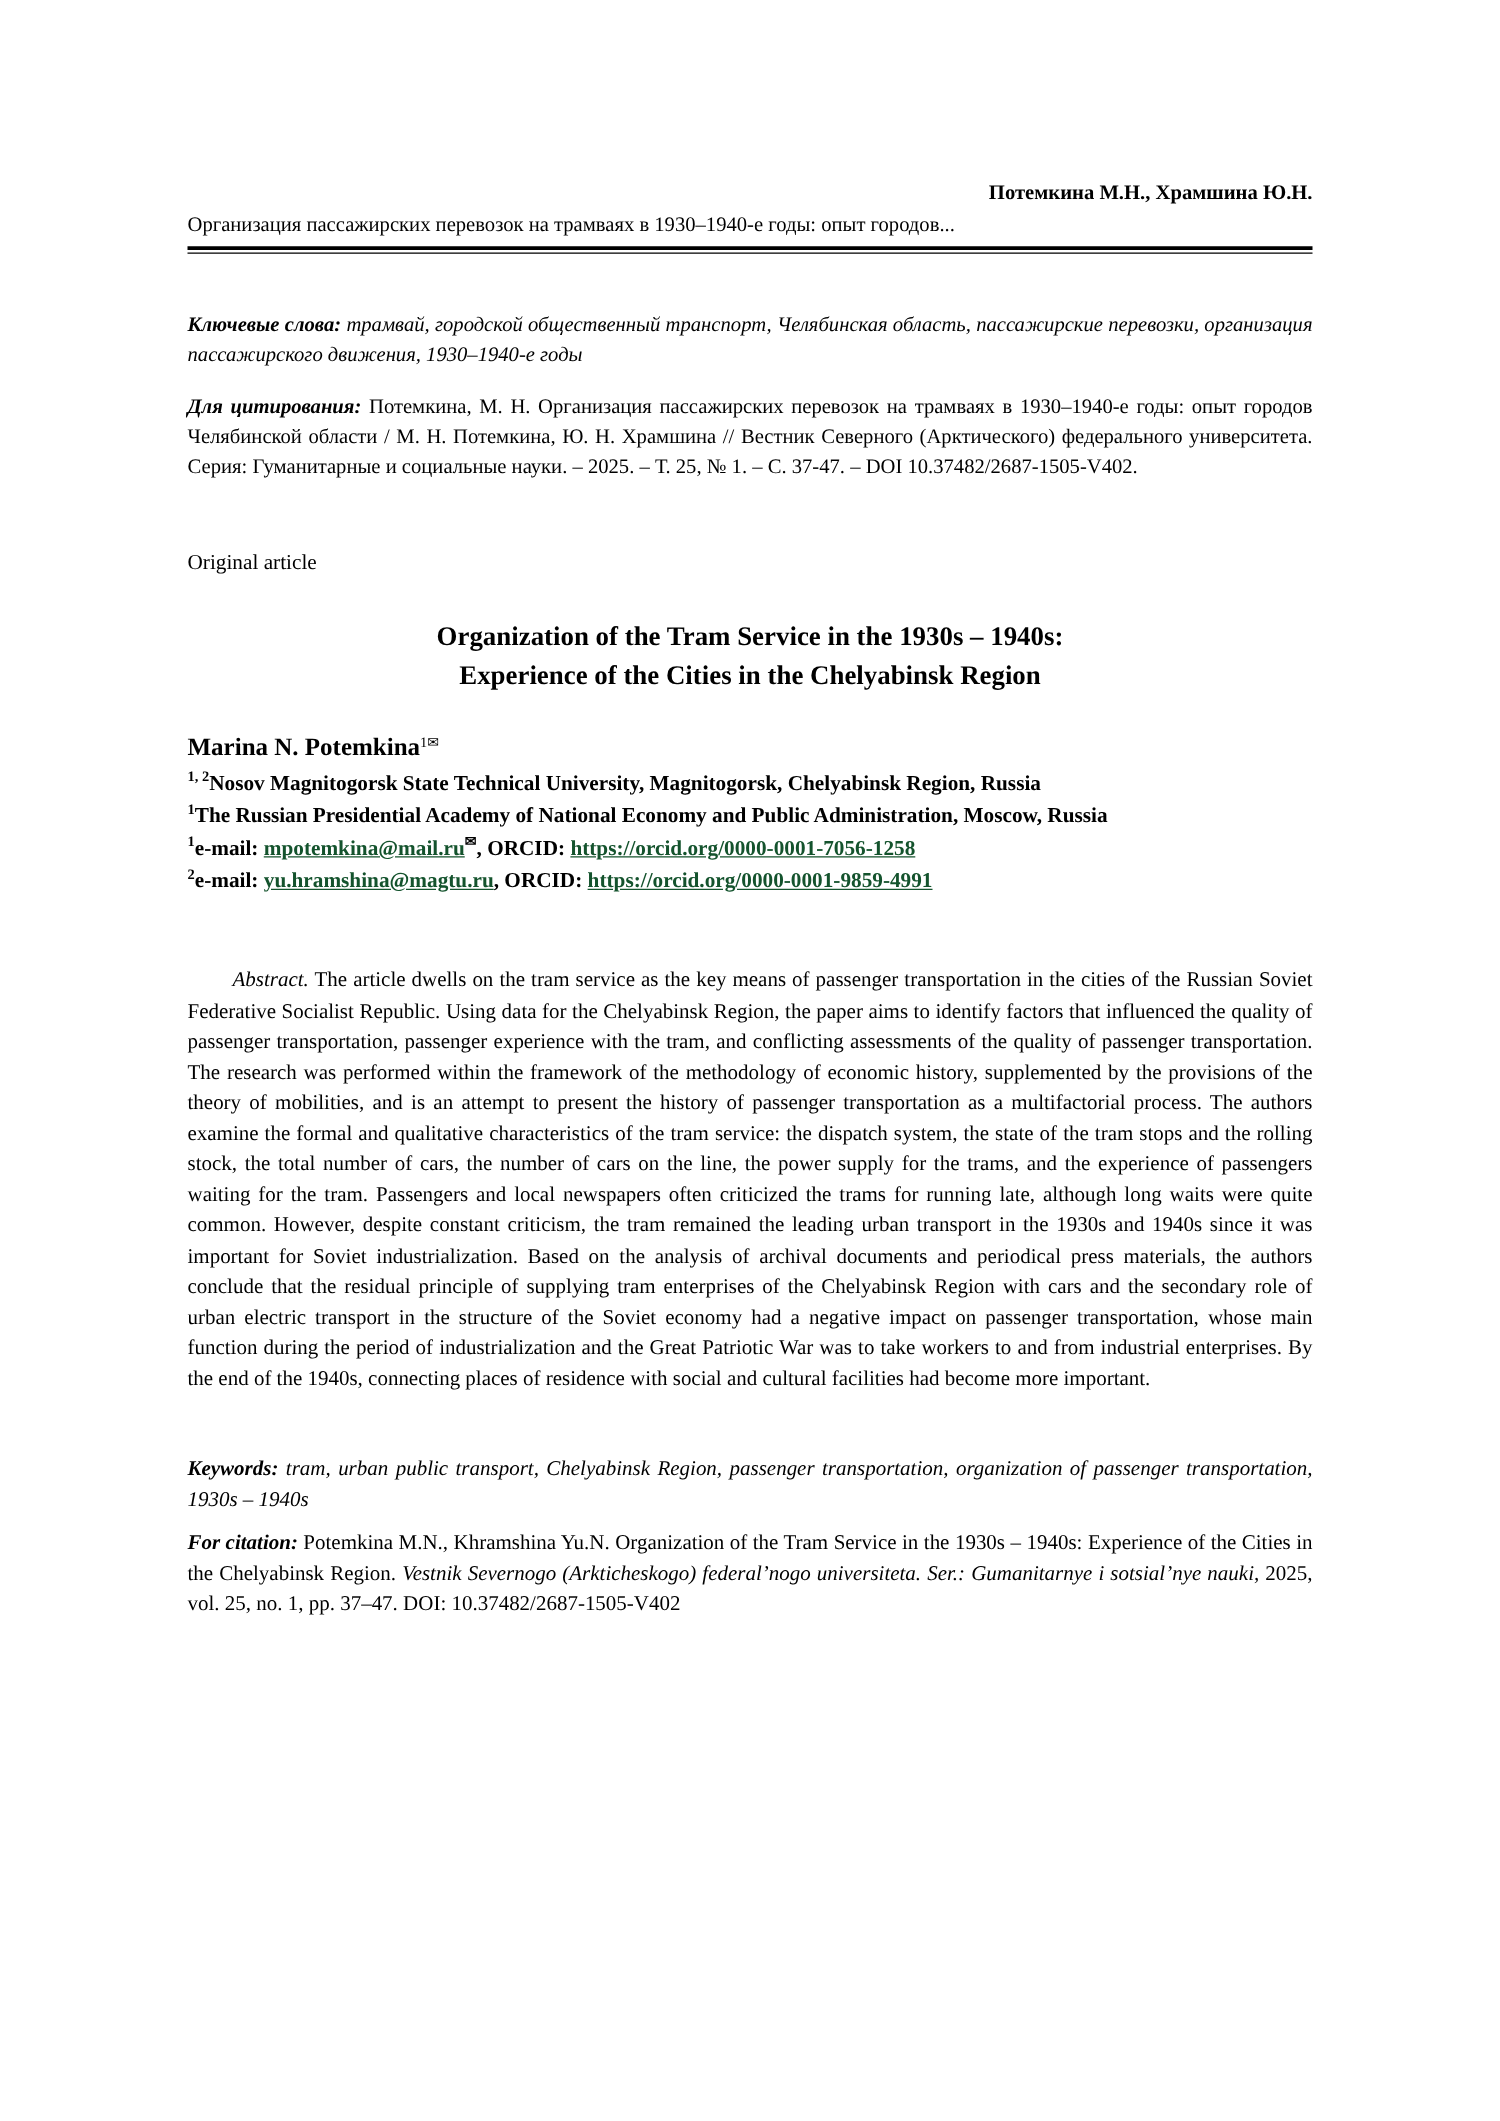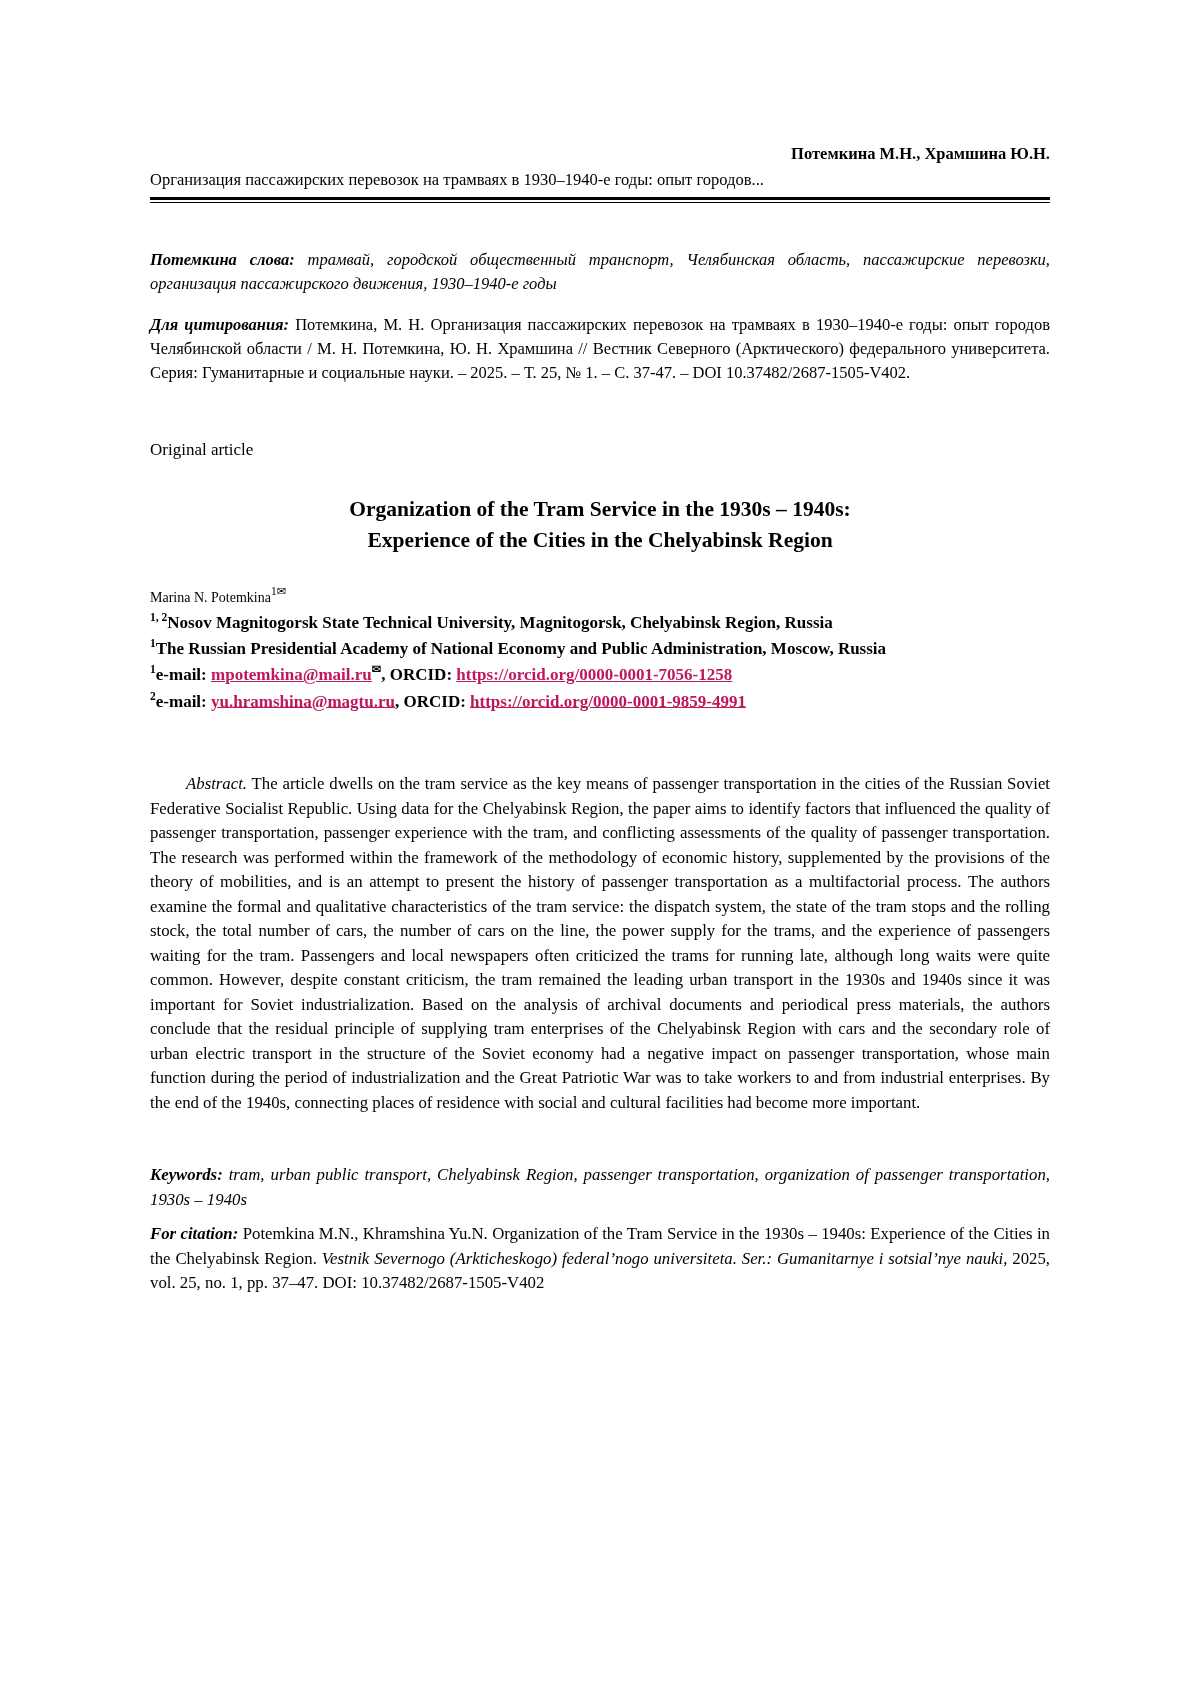--- a/index.html
+++ b/index.html
@@ -99,27 +99,27 @@
   
   .authors {
     position: absolute;
     top: 583px;
     left: 0;
     width: 900px;
     font-size: 17px;
     line-height: 1.5;
   }
   .author-name {
-    font-weight: normal;
-    font-size: 14px;
+    font-weight: bold;
+    font-size: 20px;
   }
   sup { font-size: 0.68em; vertical-align: super; }
   .aff { font-size: 17px; line-height: 1.5; font-weight: bold; }
   a.link {
-    color: #be185d;
+    color: #14532d;
     text-decoration: underline;
   }
 
   
   .abstract {
     position: absolute;
     top: 772px;
     left: 0;
     width: 900px;
     font-size: 16.8px;
@@ -179,21 +179,21 @@
 
   <div class="runhead">
     <div class="line1">Потемкина М.Н., Храмшина Ю.Н.</div>
     <div class="line2">Организация пассажирских перевозок на трамваях в 1930–1940-е годы: опыт городов...</div>
     <div class="rule-thick"></div>
     <div class="rule-thin"></div>
   </div>
 
   <div class="ru-block">
     <div class="ru-keywords">
-      <span class="lead">Потемкина слова:</span><span> трамвай, городской общественный транспорт, Челябинская область, пассажирские перевозки, организация пассажирского движения, 1930–1940-е годы</span>
+      <span class="lead">Ключевые слова:</span><span> трамвай, городской общественный транспорт, Челябинская область, пассажирские перевозки, организация пассажирского движения, 1930–1940-е годы</span>
     </div>
     <div class="ru-citation">
       <span class="lead">Для цитирования:</span><span> Потемкина, М. Н. Организация пассажирских перевозок на трамваях в 1930–1940-е годы: опыт городов Челябинской области / М. Н. Потемкина, Ю. Н. Храмшина // Вестник Северного (Арктического) федерального университета. Серия: Гуманитарные и социальные науки. – 2025. – Т. 25, № 1. – С. 37-47. – DOI 10.37482/2687-1505-V402.</span>
     </div>
   </div>
 
   <div class="orig-label">Original article</div>
 
   <div class="title">
     <div>Organization of the Tram Service in the 1930s – 1940s:</div>

